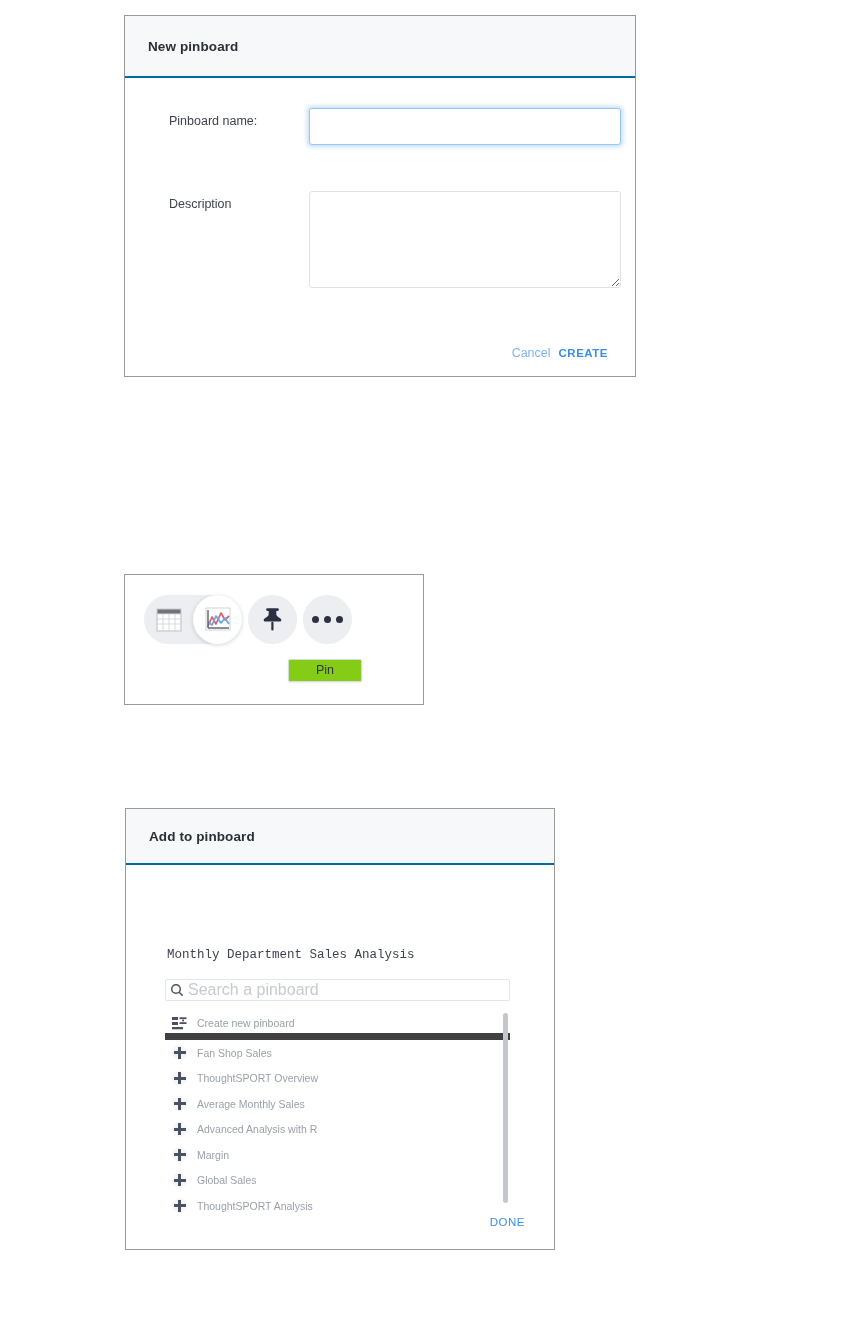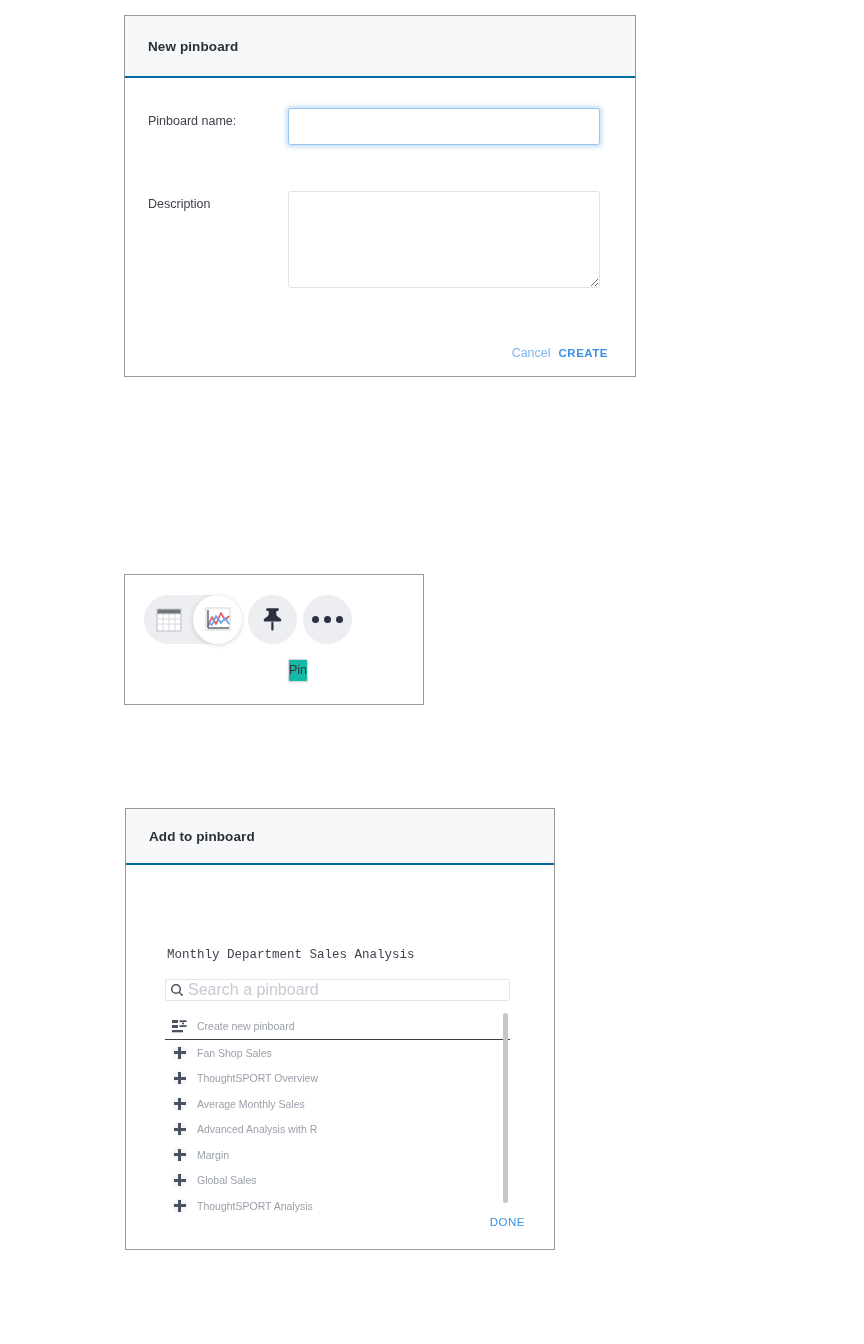--- a/index.html
+++ b/index.html
@@ -54,20 +54,21 @@
   .field-row {
     position: absolute;
     display: flex;
     align-items: flex-start;
   }
   .field-label {
     font-size: 12.5px;
     color: #3d424d;
     width: 140px;
     padding-top: 6px;
+    margin-left: 21px;
   }
   #row-name { left: 23px; top: 30px; }
   #row-desc { left: 23px; top: 113px; }
 
   .text-input {
     width: 312px;
     height: 37px;
     box-sizing: border-box;
     border: 1px solid #9ac7f0;
     border-radius: 3px;
@@ -170,24 +171,24 @@
   .dots-icon { display: flex; gap: 5px; align-items: center; }
   .dots-icon i {
     width: 7px; height: 7px; border-radius: 50%;
     background: #2b3140; display: block;
   }
 
   #pin-tooltip {
     position: absolute;
     left: 163px;
     top: 84px;
-    background: #14b8a6;
+    background: #84cc16;
     border: 1px solid #d7dadf;
     border-radius: 2px;
-    padding: 3px 0 4px;
+    padding: 3px 27px 4px;
     font-size: 12.5px;
     color: #32373f;
     box-shadow: 0 1px 2px rgba(0,0,0,.08);
   }
 
   
   #add-to-pinboard {
     left: 125px;
     top: 808px;
     width: 430px;
@@ -252,21 +253,21 @@
     padding-left: 7px;
     box-sizing: border-box;
   }
   .list-item .label {
     font-size: 10.5px;
     color: #9aa0aa;
     margin-left: 10px;
     white-space: nowrap;
   }
   .list-item.create-row {
-    border-bottom: 1px solid #404040;
+    border-bottom: 7px solid #404040;
     height: 27px;
   }
   .plus-circle {
     width: 15px; height: 15px;
     position: relative;
     flex: none;
     border-radius: 50%;
     background: #f5f6f8;
   }
   .plus-circle::before, .plus-circle::after {

